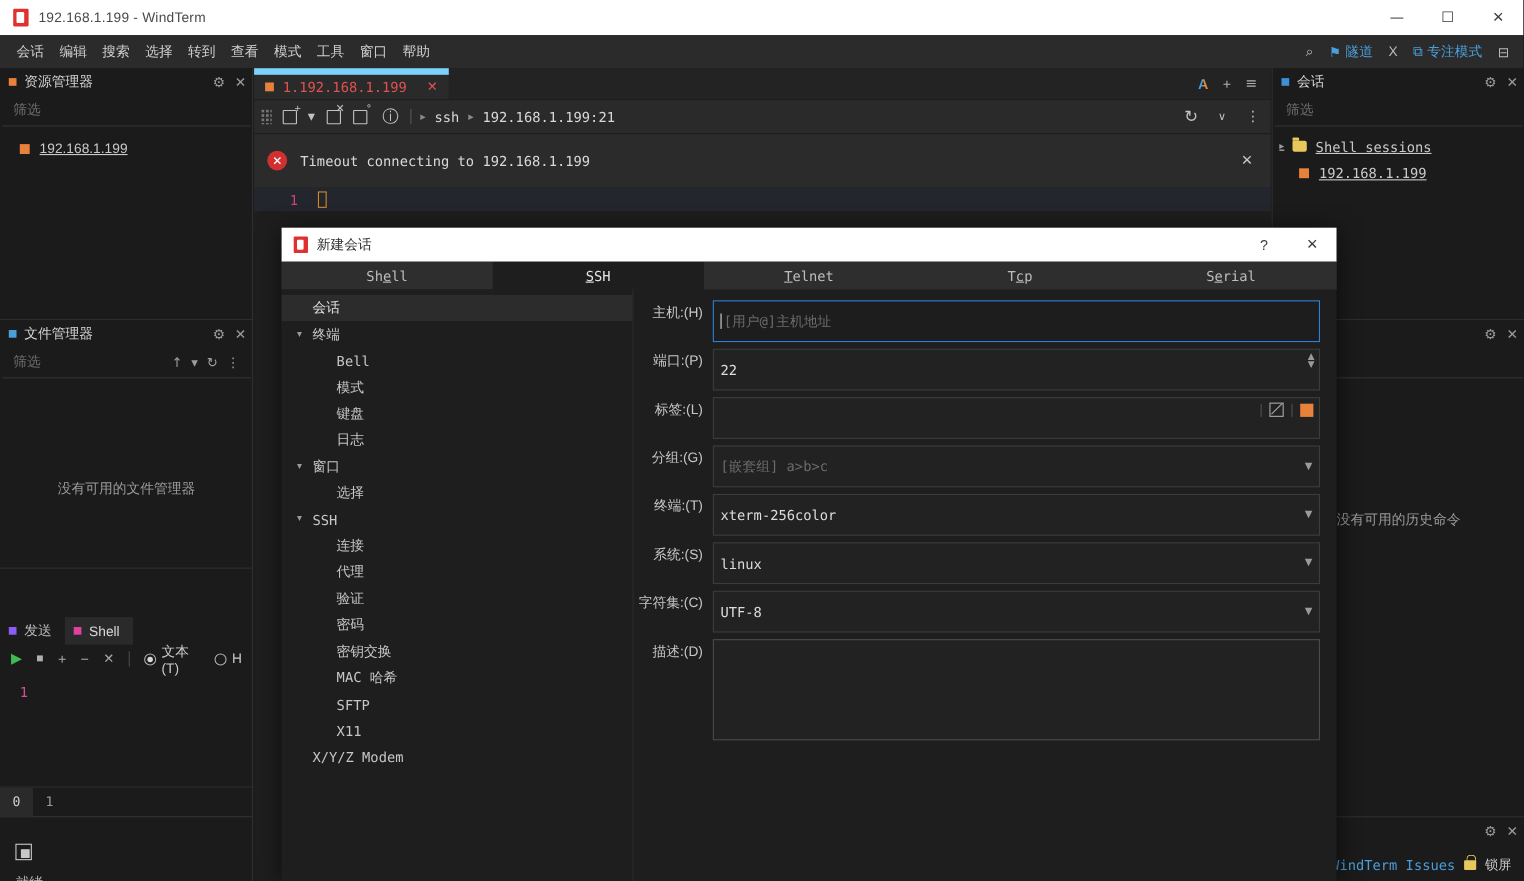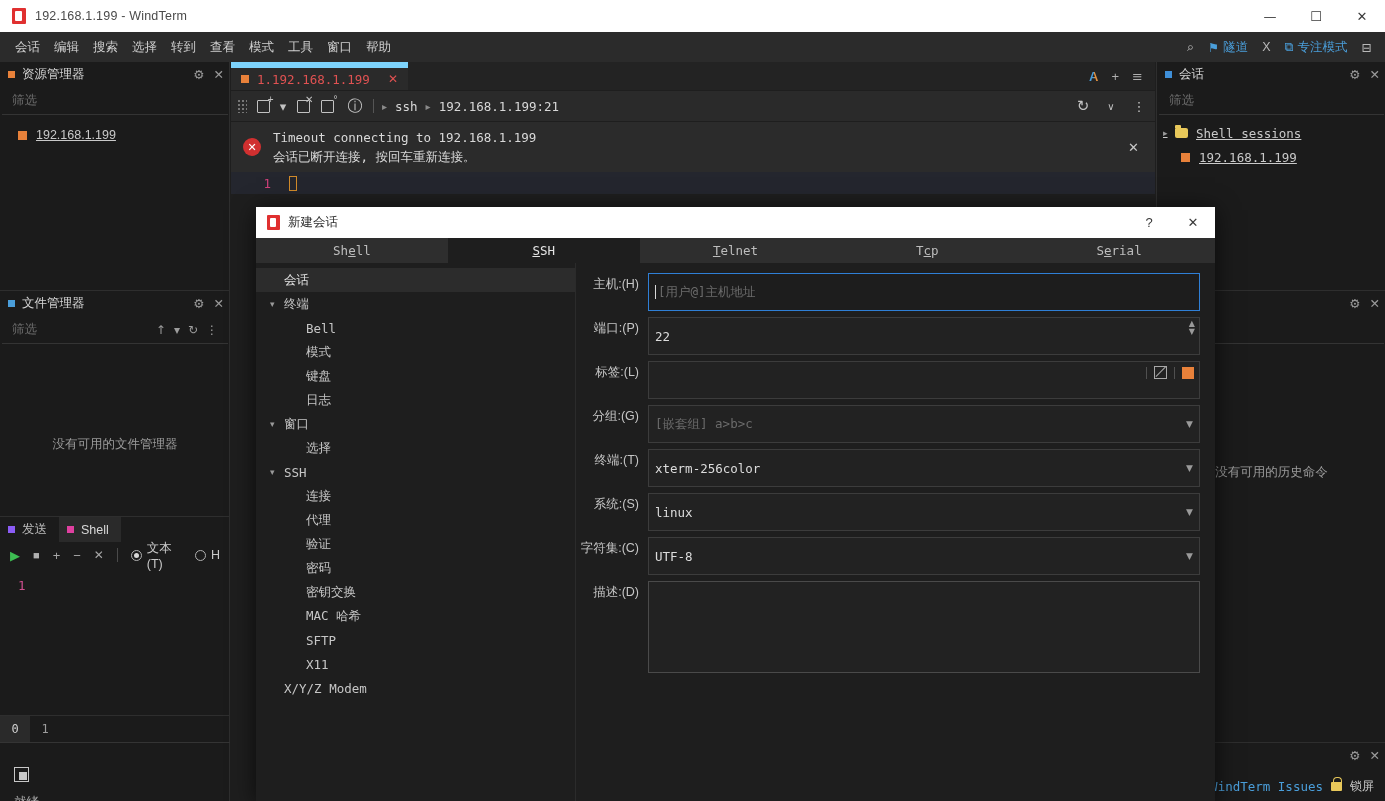--- a/index.html
+++ b/index.html
@@ -67,21 +67,21 @@
   .filter-row .fi-icons { margin-left:auto; display:flex; align-items:center; gap:8px; color:#9d9d9d; font-size:12px;}
   .tree-row { height:24px; display:flex; align-items:center; padding-left:18px; font-size:12.5px; color:#c9c9c9;text-decoration:underline; }
   .tree-row .sq { width:9px;height:9px;margin-right:9px;flex:none; }
   .empty-msg { text-align:center; color:#9b9b9b; font-size:12.5px; }
 
   #explorer-panel { position:absolute; left:0; top:0; width:230px; height:176px; }
   #filemgr-panel  { position:absolute; left:0; top:228px; width:230px; height:228px; border-top:1px solid #2e2e2e;}
   #send-panel     { position:absolute; left:0; top:454px; width:230px; height:191px; border-top:1px solid #2e2e2e;}
   #status-panel   { position:absolute; left:0; top:653px; width:230px; height:86px; border-top:1px solid #2e2e2e;}
 
-  .tabstrip { height:25px; display:flex; align-items:flex-start; }
+  .tabstrip { height:25px; display:flex; align-items:flex-start;margin-top:44px; }
   .mini-tab { height:25px; display:flex; align-items:center; padding:0 12px 0 8px; font-size:12.5px; color:#b9b9b9; }
   .mini-tab .sq { width:7px;height:7px;margin-right:7px; }
   .mini-tab.active { background:#2a2a2a; color:#d8d8d8; }
   .send-tools { height:26px; display:flex; align-items:center; gap:13px; padding:0 10px; color:#a8a8a8; font-size:13px;}
   .send-tools .sep { width:1px;height:14px;background:#4a4a4a; }
   .radio { display:flex;align-items:center;gap:5px;font-size:12.5px;color:#c9c9c9; }
   .radio .dot { width:11px;height:11px;border:1.5px solid #b0b0b0;border-radius:50%;position:relative;flex:none;}
   .radio .dot.on:after{content:"";position:absolute;left:2px;top:2px;width:5px;height:5px;background:#d8d8d8;border-radius:50%;}
   .send-body { padding:10px 0 0 18px; color:#d05090; font-size:12.5px;
                font-family:"DejaVu Sans Mono","Liberation Mono",monospace; }
@@ -383,21 +383,20 @@
       <div class="tb-icon gl" style="font-size:15px">↻</div>
       <div class="tb-icon gl" style="font-size:10px">∨</div>
       <div class="tb-icon gl">⋮</div>
     </div>
   </div>
 
   <div id="term-error">
     <div class="err-icon gl">✕</div>
     <div class="err-lines">
       <div>Timeout connecting to 192.168.1.199</div>
-      <div>会话已断开连接, 按回车重新连接。</div>
     </div>
     <div class="err-close gl">✕</div>
   </div>
 
   <div id="term-body">
     <div class="term-line">
       <span class="ln">1</span>
       <span class="cursor"></span>
     </div>
   </div>

